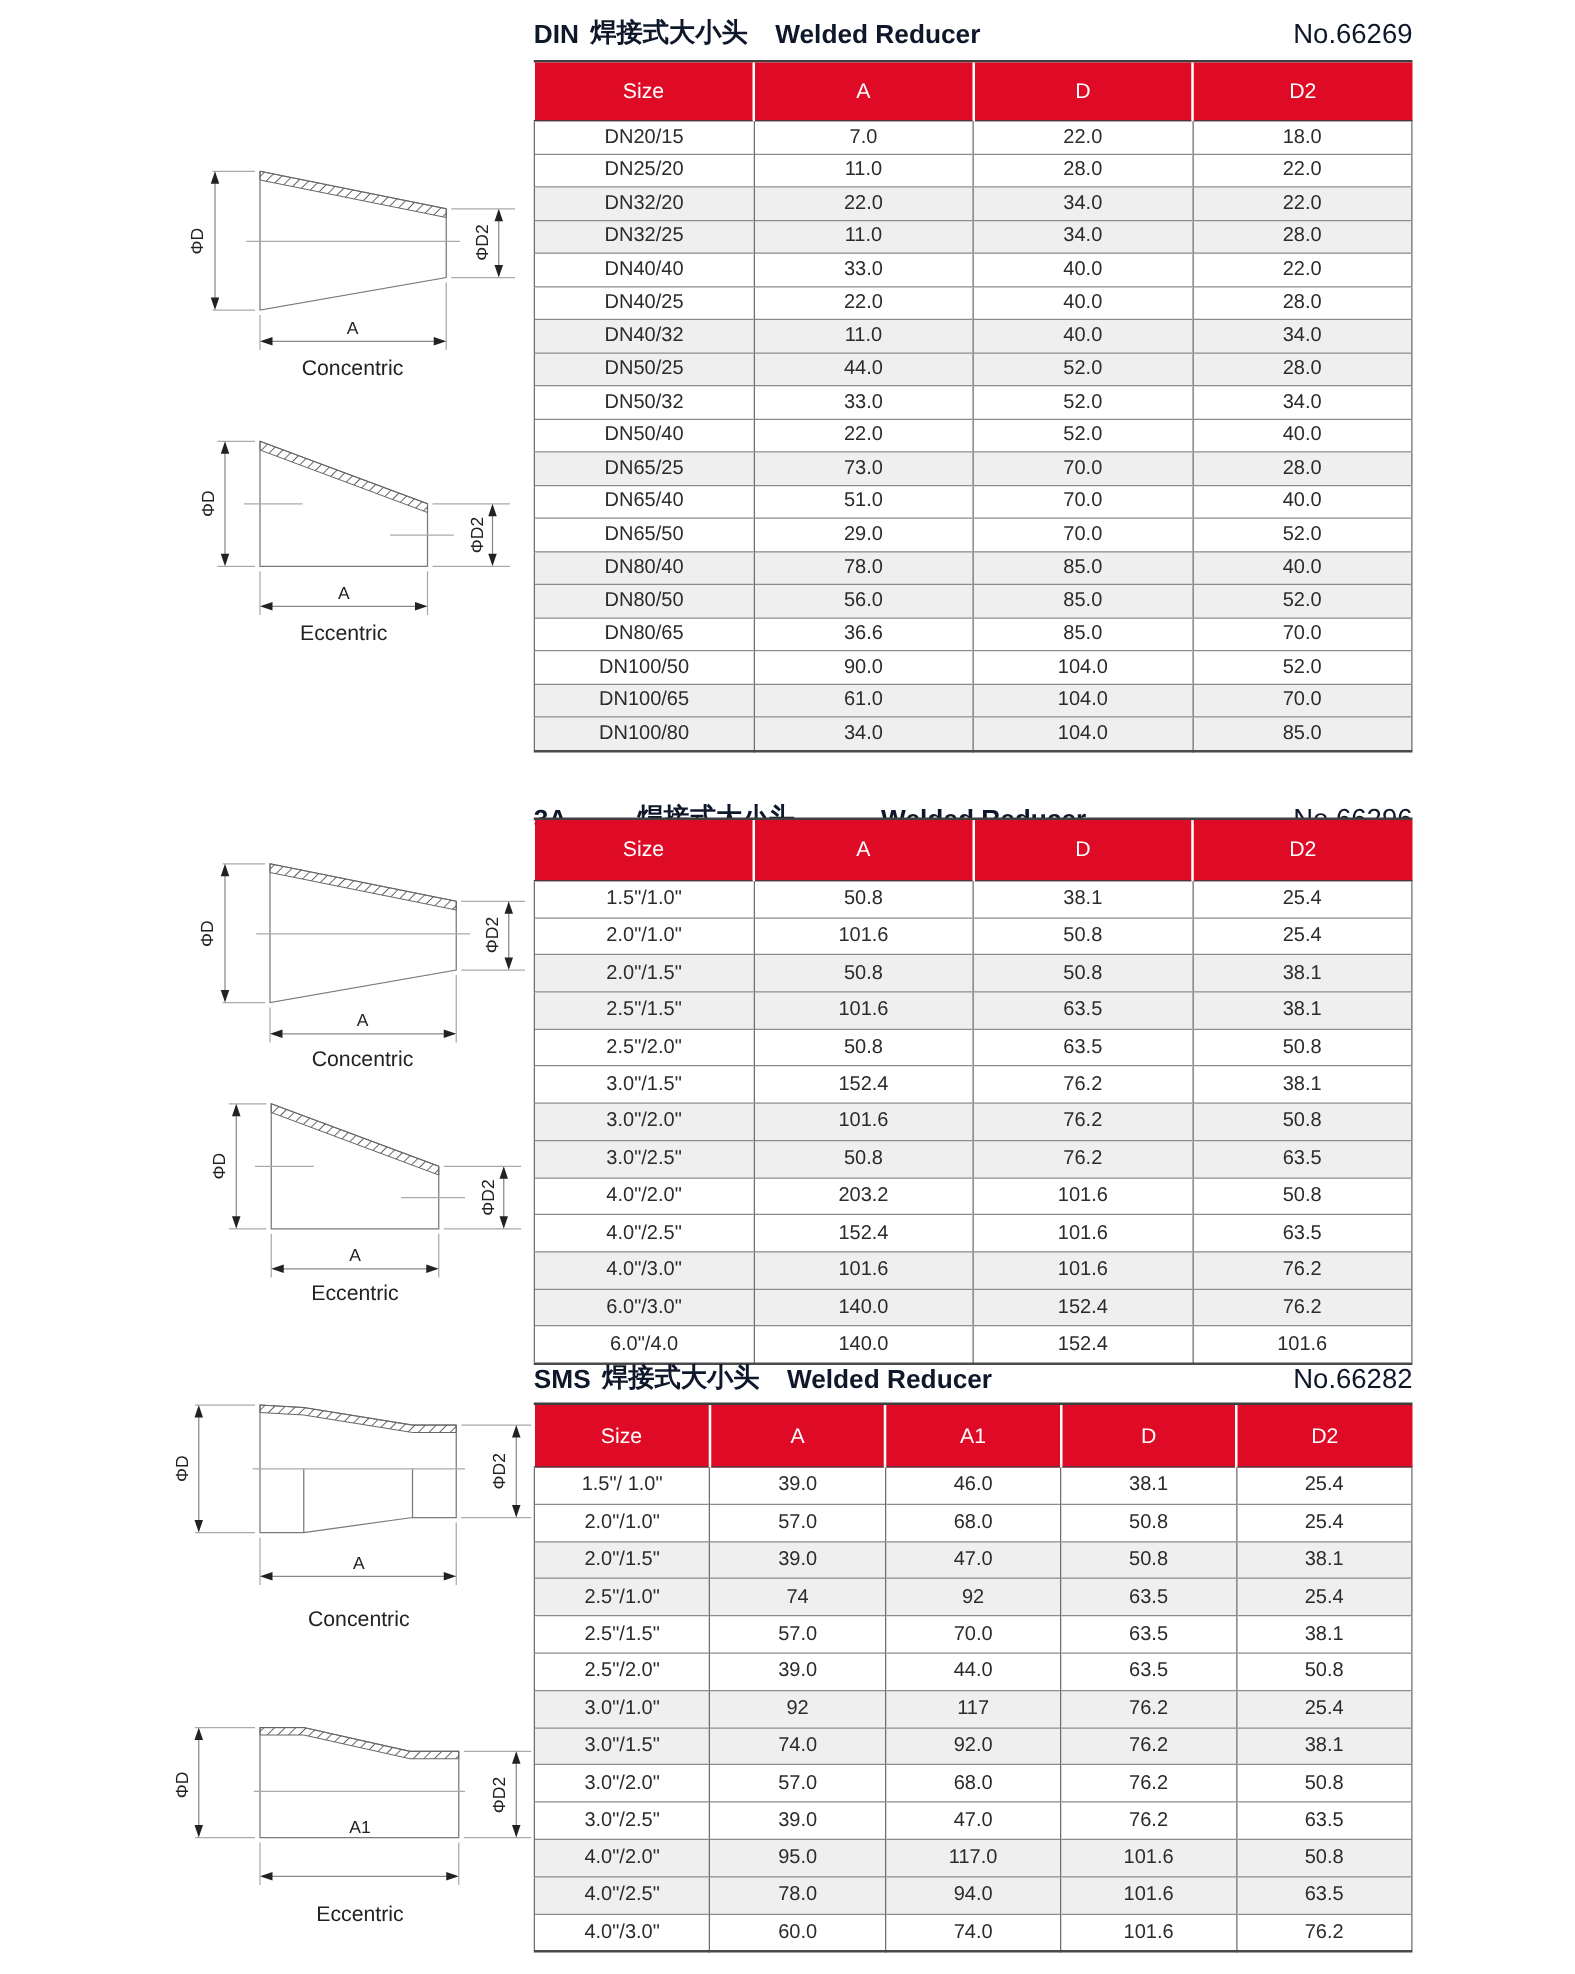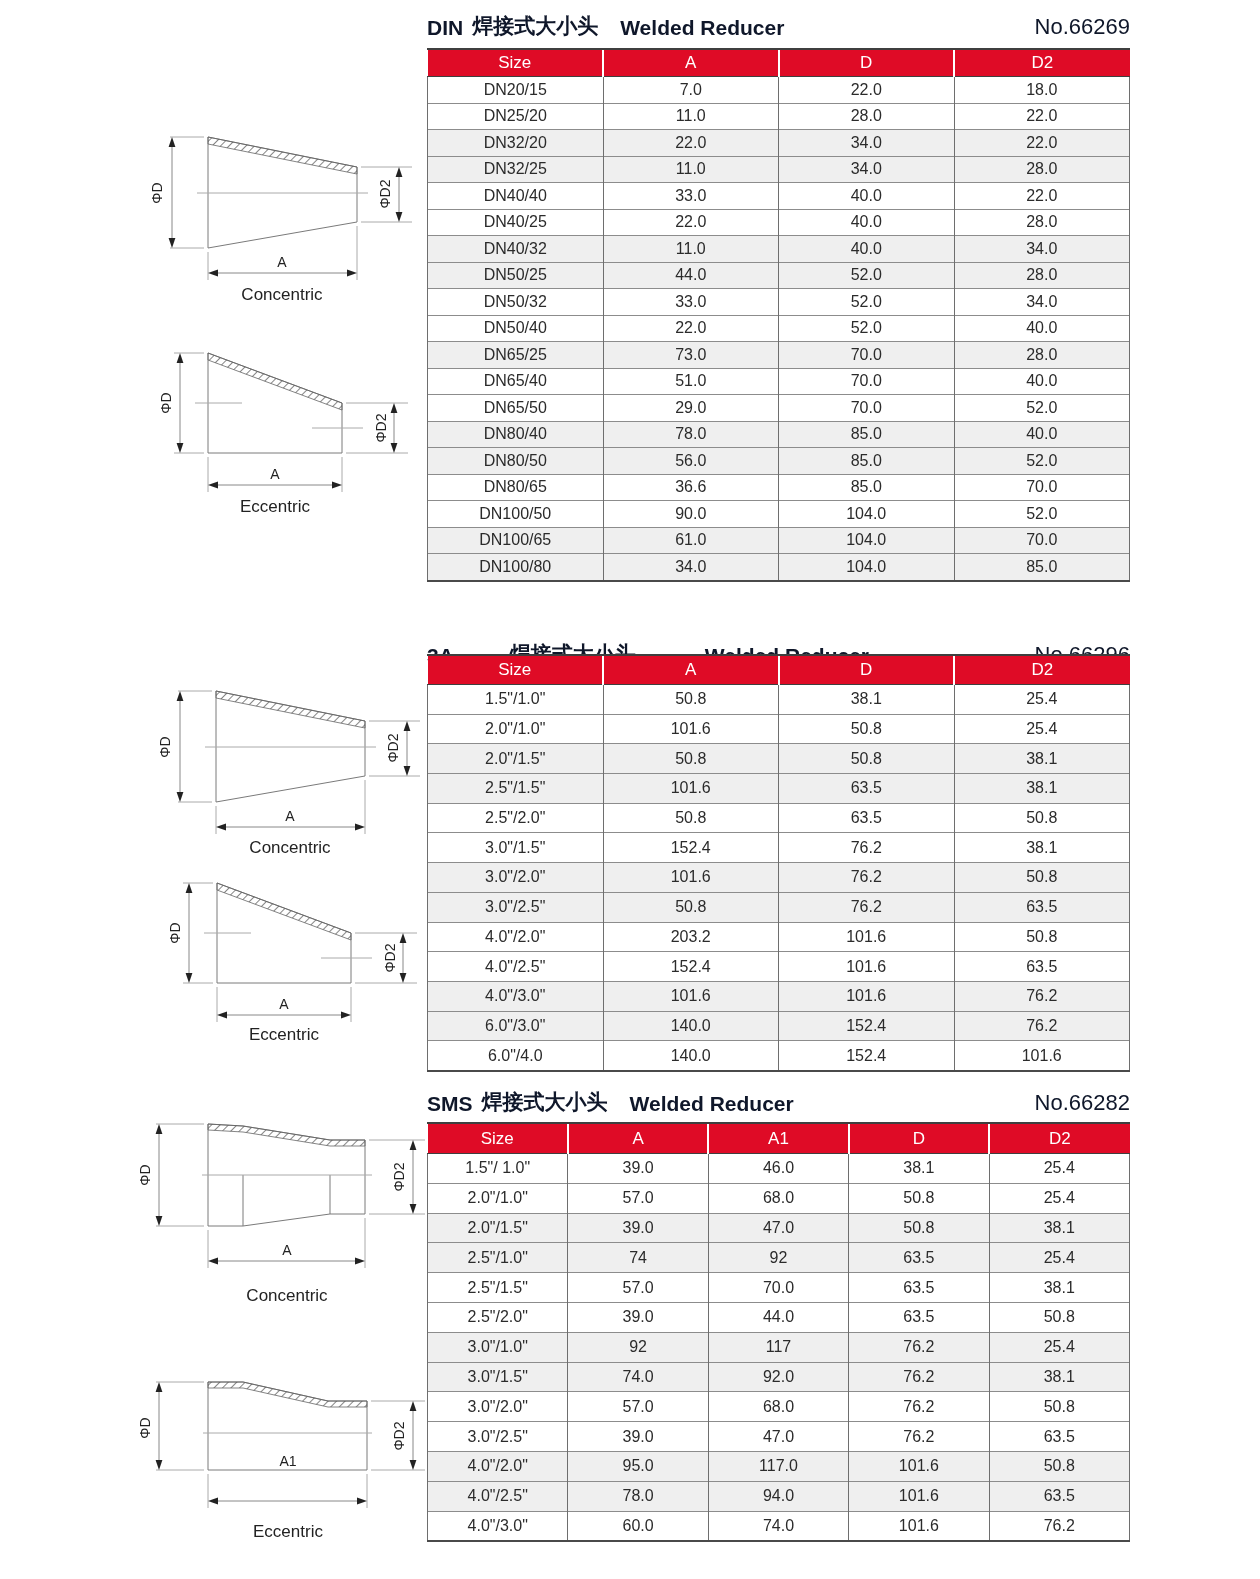--- a/index.html
+++ b/index.html
@@ -10,21 +10,21 @@
   .sec-title{position:absolute;left:427px;width:703px;display:flex;align-items:flex-end;
              font-size:21px;font-weight:600;color:#0f172a;white-space:nowrap;}
   .sec-title .cn{margin-left:9px;}
   .sec-title .en{margin-left:22px;font-weight:600;}
   .sec-title .no{margin-left:auto;font-weight:400;font-size:22px;}
 
   
   .tbl-wrap{position:absolute;left:427px;width:703px;border-top:2px solid #3f3f3f;}
   table{width:100%;border-collapse:collapse;table-layout:fixed;border-bottom:2px solid #4a4a4a;}
   th{background:#DF0B26;color:#fff;font-weight:500;font-size:17px;
-     border-bottom:1px solid #3f3f3f;padding:0;}
+     border-bottom:1px solid #3f3f3f;padding:10px;}
   th + th{border-left:2px solid #fff;}
   td{text-align:center;font-size:16px;color:#2b2b2b;padding:0;}
   td + td{border-left:1px solid #6e6e6e;}
   td:first-child{border-left:1px solid #6e6e6e;}
   td:last-child{border-right:1px solid #6e6e6e;}
   tbody tr + tr td{border-top:1px solid #8c8c8c;}
   tr.alt{background:#efefef;}
   .t0 th{height:26px;} .t0 td{height:25.5px;}
   .t1 th{height:28px;} .t1 td{height:28.7px;}
   .t2 th{height:29px;} .t2 td{height:28.8px;}

